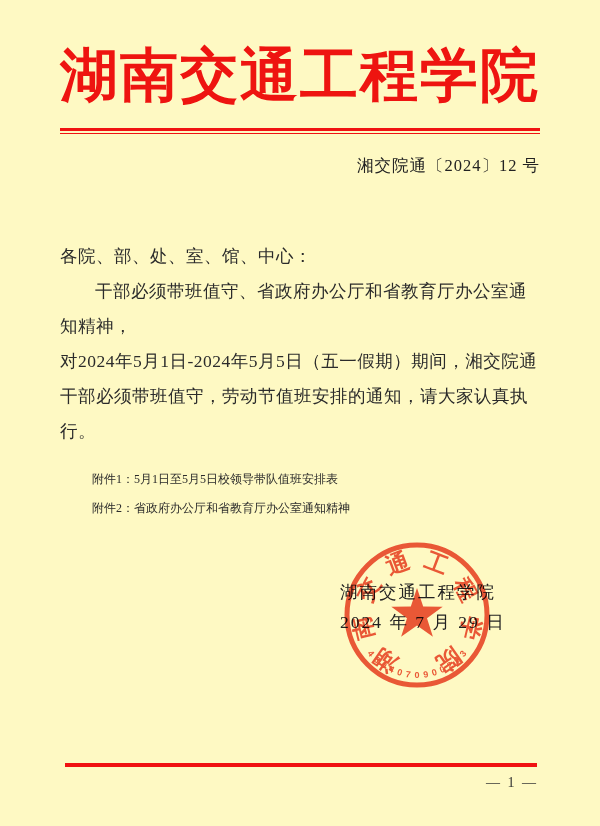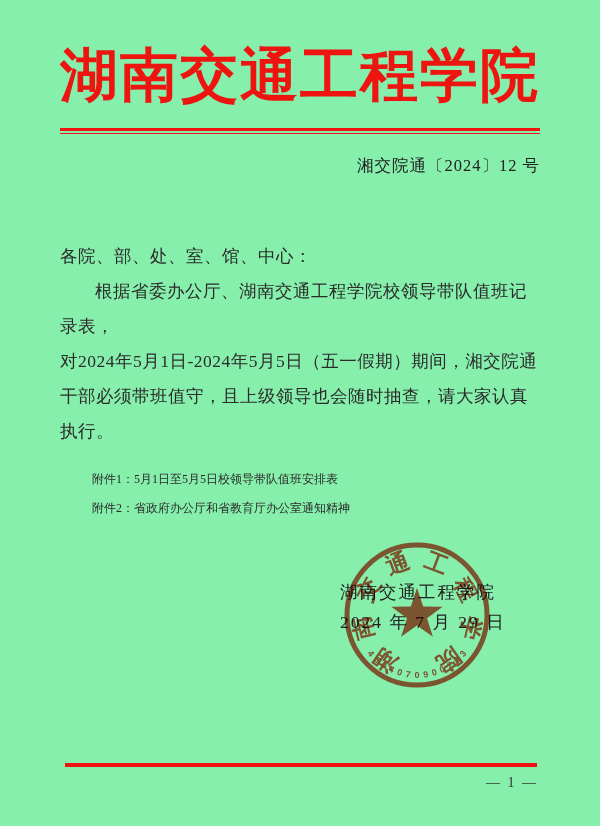--- a/index.html
+++ b/index.html
@@ -1,20 +1,20 @@
 <!DOCTYPE html>
 <html><head>
 <meta charset="utf-8">
 <style>
   html,body{margin:0;padding:0;background:#fff;}
   .page{
     position:relative;
     width:600px;height:826px;
     margin:0 auto;
-    background:#86efac;
+    background:#fef9c3;
     overflow:hidden;
     font-family:"Liberation Serif", serif;
     color:#2a2a2a;
   }
   .masthead{
     padding-top:40px;
     text-align:center;
     font-size:58px;
     line-height:1.25;
     font-weight:bold;
@@ -122,23 +122,23 @@
 
   <div class="masthead">湖南交通工程学院</div>
 
   <div class="rule-double"></div>
 
   <div class="doc-number">湘交院通〔2024〕12 号</div>
 
 
   <div class="body-block">
     <div>各院、部、处、室、馆、中心：</div>
-    <div class="body-line-indent">根据省委办公厅、湖南交通工程学院校领导带队值班记录表，</div>
+    <div class="body-line-indent">干部必须带班值守、省政府办公厅和省教育厅办公室通知精神，</div>
     <div>对2024年5月1日-2024年5月5日（五一假期）期间，湘交院通</div>
-    <div>干部必须带班值守，且上级领导也会随时抽查，请大家认真执行。</div>
+    <div>干部必须带班值守，劳动节值班安排的通知，请大家认真执行。</div>
   </div>
 
   <div class="attachments">
     <div>附件1：5月1日至5月5日校领导带队值班安排表</div>
     <div>附件2：省政府办公厅和省教育厅办公室通知精神</div>
   </div>
 
   <div class="signature-block">
     <div>湖南交通工程学院</div>
     <div>2024 年 7 月 29 日</div>

